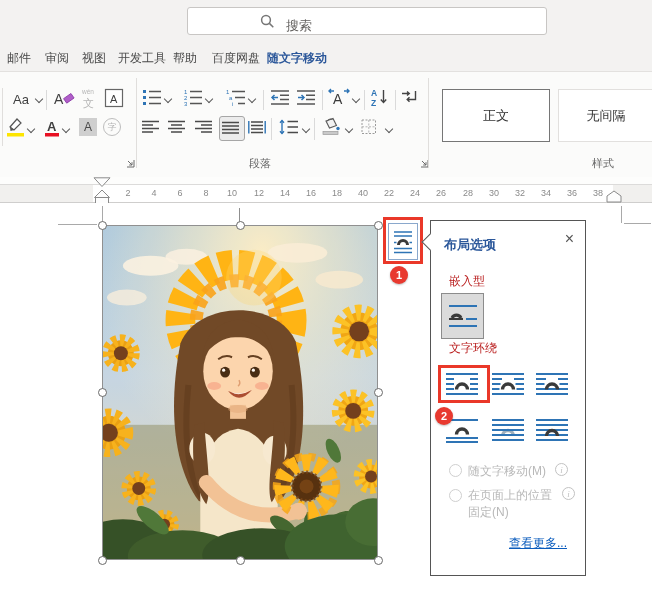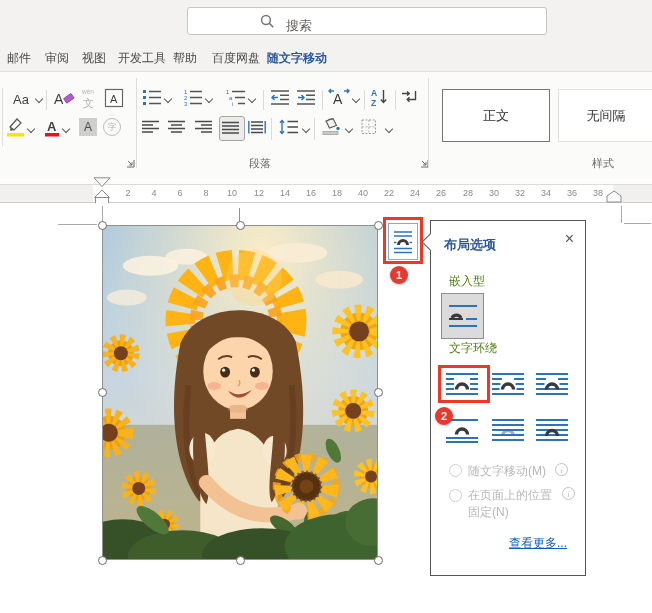--- a/index.html
+++ b/index.html
@@ -48,21 +48,21 @@
               box-sizing:border-box;display:flex;align-items:center;justify-content:center;z-index:2;}
   .redbox{position:absolute;border:3px solid #ea3829;box-sizing:border-box;z-index:4;background:transparent;}
   .badge{position:absolute;width:18px;height:18px;border-radius:50%;background:#e8392f;color:#fff;font-size:11px;
          font-weight:bold;display:flex;align-items:center;justify-content:center;z-index:9;box-shadow:0 1px 2px rgba(0,0,0,.25);}
   
   .panel{left:430px;top:17px;width:156px;height:356px;background:#fff;border:1px solid #555;box-sizing:border-box;z-index:5;}
   .pointer{left:424px;top:33px;width:11px;height:11px;background:#fff;border-left:1px solid #555;border-bottom:1px solid #555;
            transform:rotate(45deg);z-index:6;}
   .p-title{position:absolute;left:13px;top:15px;font-size:13px;font-weight:bold;color:#2b579a;}
   .p-close{position:absolute;right:11px;top:10px;font-size:16px;color:#555;cursor:default;line-height:16px;}
-  .p-sec{position:absolute;left:18px;font-size:12px;color:#4d7c0f;}
+  .p-sec{position:absolute;left:18px;font-size:12px;color:#b91c1c;}
   .opt-inline{position:absolute;left:10px;top:72px;width:43px;height:46px;background:#dbdbdb;border:1px solid #8c8c8c;
               box-sizing:border-box;display:flex;align-items:center;justify-content:center;}
   .wrap-ic{position:absolute;width:34px;height:26px;display:flex;align-items:center;justify-content:center;}
   .radio{position:absolute;width:13px;height:13px;border-radius:50%;border:1.5px solid #cfcfcf;box-sizing:border-box;background:#fff;}
   .rlabel{position:absolute;font-size:12px;color:#b8b8b8;white-space:nowrap;}
   .info{position:absolute;width:13px;height:13px;border-radius:50%;border:1px solid #c2c2c2;color:#c2c2c2;font-size:9px;
         display:flex;align-items:center;justify-content:center;box-sizing:border-box;font-style:italic;font-family:"Liberation Serif",serif;}
   .seemore{position:absolute;right:18px;top:314px;font-size:12px;color:#0b5cbd;text-decoration:underline;white-space:nowrap;}
 </style>
 </head>

